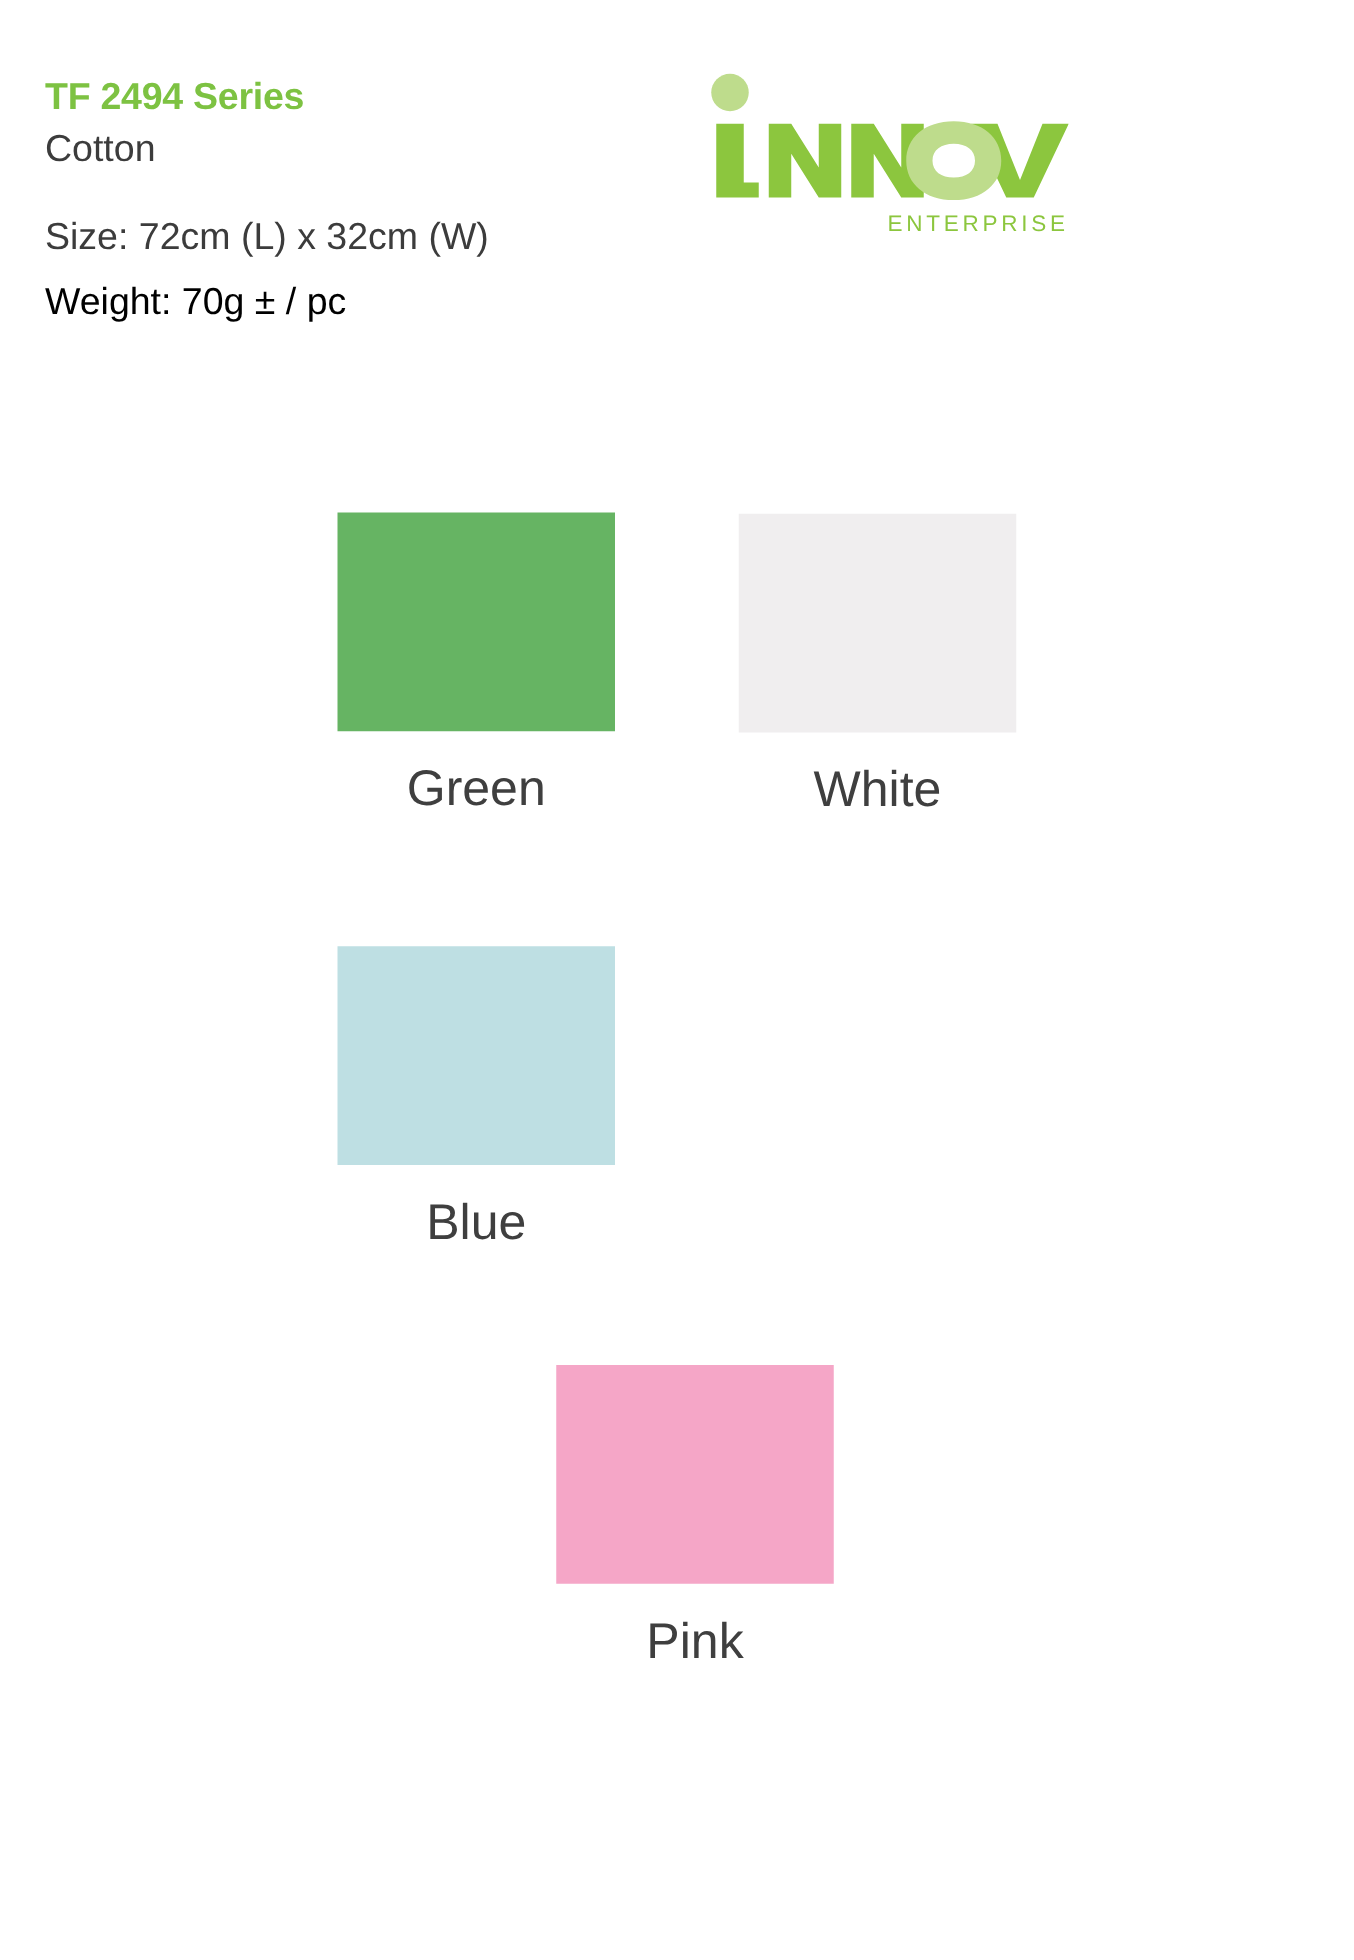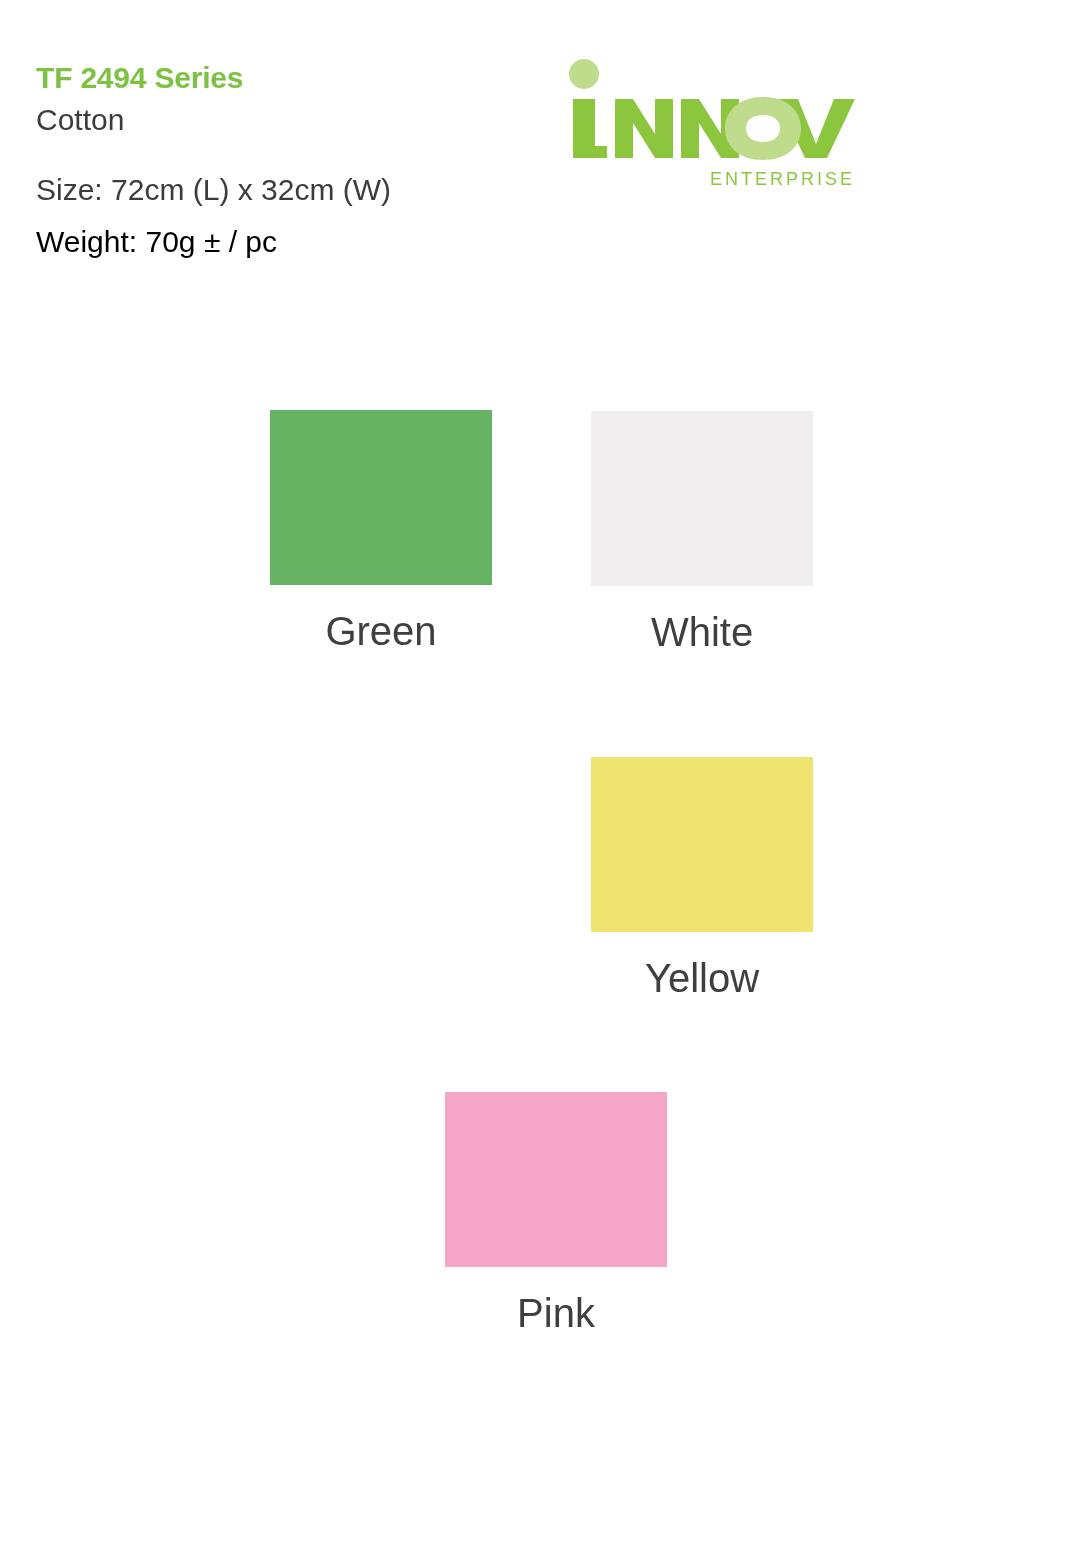--- a/index.html
+++ b/index.html
@@ -152,24 +152,24 @@
   <div class="swatch-cell cell-green">
     <div class="swatch-chip" style="background-color: rgb(102, 180, 99);"></div>
     <div class="swatch-label">Green</div>
   </div>
 
   <div class="swatch-cell cell-white">
     <div class="swatch-chip" style="background-color: rgb(240, 238, 239);"></div>
     <div class="swatch-label">White</div>
   </div>
 
+  <div class="swatch-cell cell-blue">
+    <div class="swatch-chip" style="background-color: rgb(190, 223, 227);"></div>
+    <div class="swatch-label">Blue</div>
+  </div>
 
-  <div class="swatch-cell cell-yellow">
-    <div class="swatch-chip" style="background-color: rgb(240, 228, 112);"></div>
-    <div class="swatch-label">Yellow</div>
-  </div>
 
   <div class="swatch-cell cell-pink">
     <div class="swatch-chip" style="background-color: rgb(245, 166, 199);"></div>
     <div class="swatch-label">Pink</div>
   </div>
 
 </div>
 
 </body></html>

